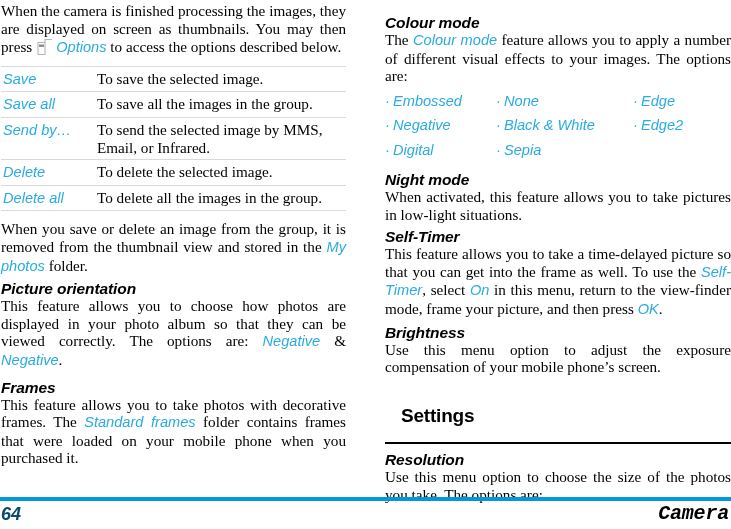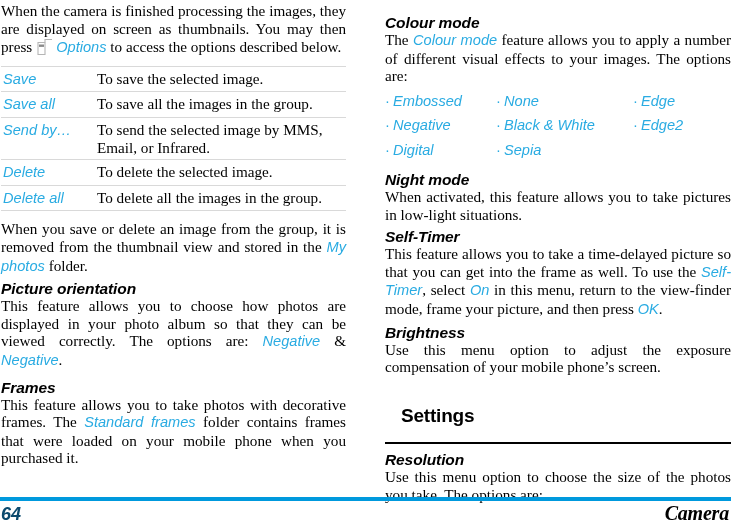--- a/index.html
+++ b/index.html
@@ -162,21 +162,21 @@
     left:1px; top:7px;
     font-family:"Liberation Sans", sans-serif;
     font-style:italic;
     font-weight:bold;
     font-size:18px;
     color:#0c4a6e;
   }
   .footer-chapter{
     position:absolute;
     right:2px; top:5px;
-    font-family:Liberation Serif, serif;
+    font-family:Liberation Mono, monospace;
     font-style:italic;
     font-weight:bold;
     font-size:20px;
     color:#000;
     letter-spacing:-0.2px;
   }
 </style>
 </head>
 <body>
 

